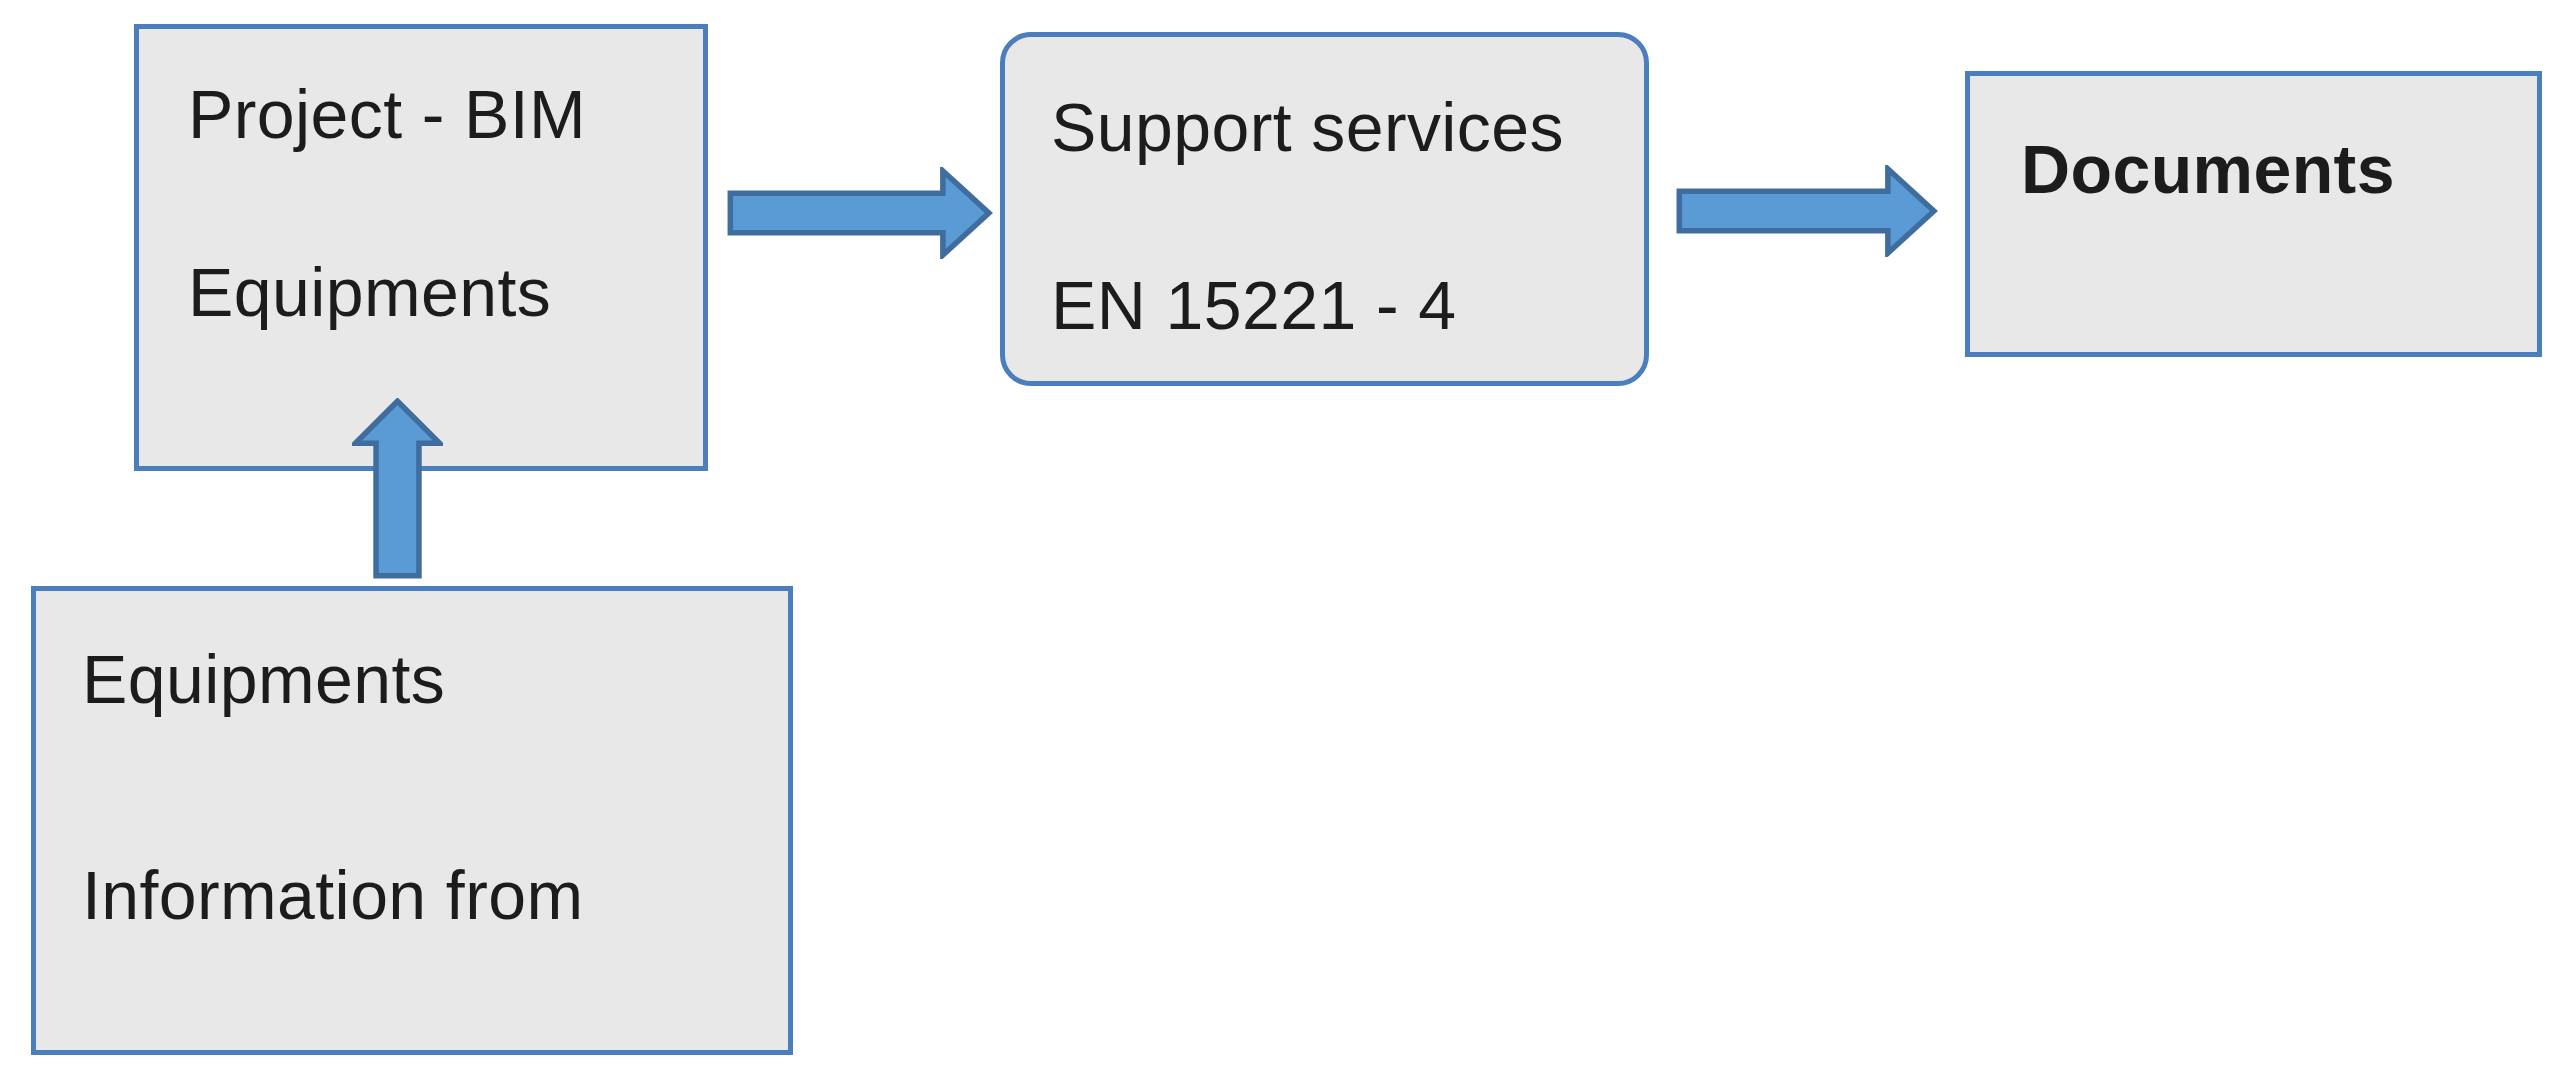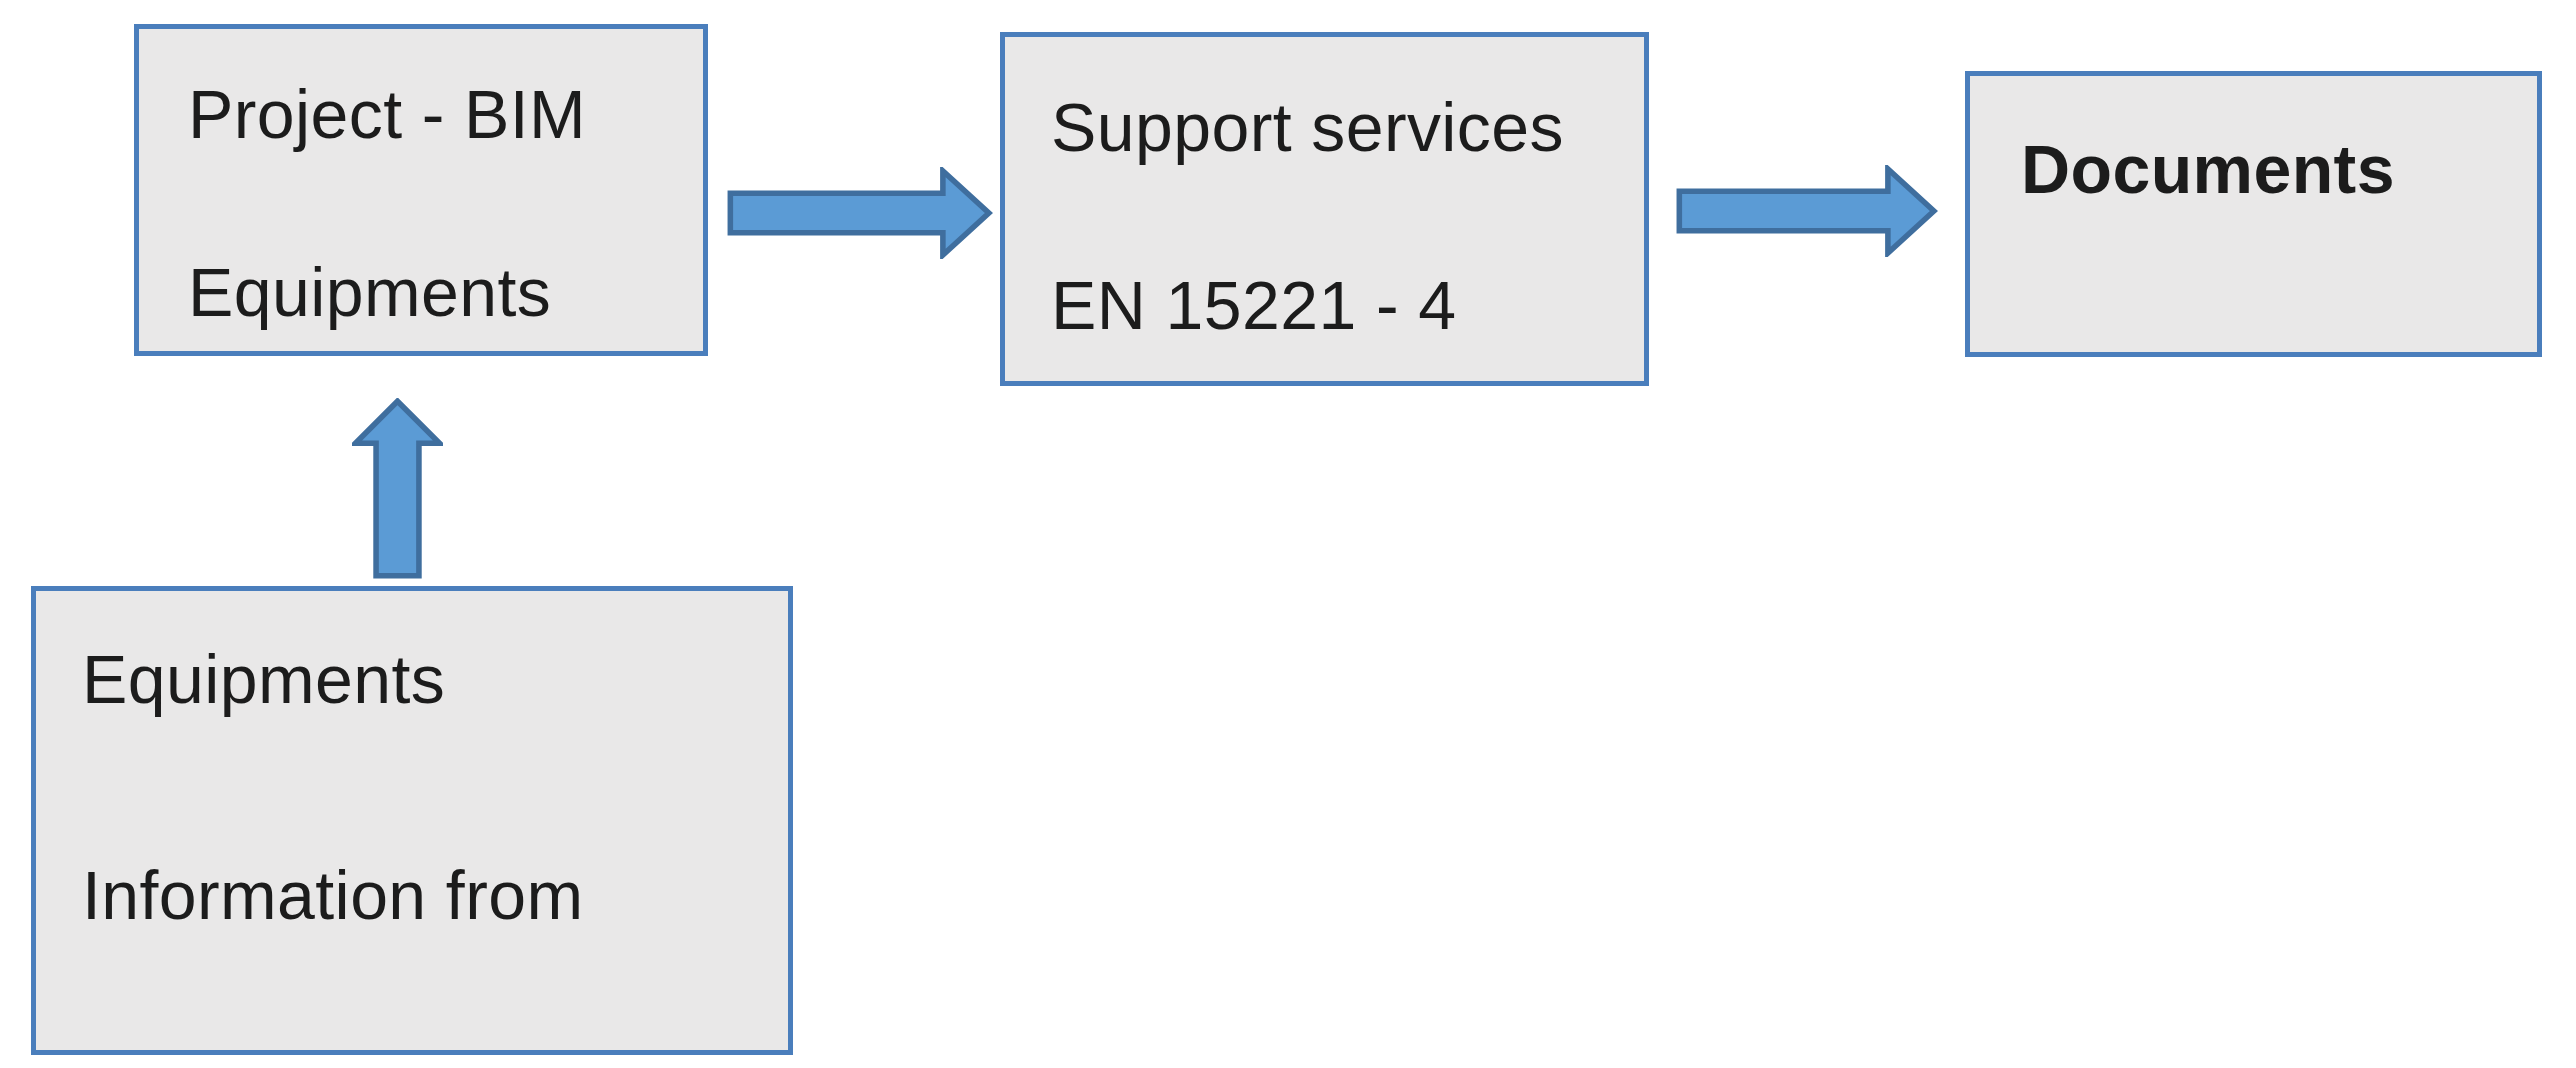--- a/index.html
+++ b/index.html
@@ -30,22 +30,22 @@
     background: var(--node-fill);
     border: 5.6px solid var(--node-border);
     font-size: 68px;
     line-height: 89px;
     letter-spacing: 0.4px;
   }
   .node .line { white-space: nowrap; }
   .spacer { height: 89px; }
   .spacer-tall { height: 127px; }
 
-  #node-project     { left: 134px;  top: 24px;  width: 574px; height: 332px; padding: 41px 16px 8px 49px; }
-  #node-support     { left: 1000px; top: 32px;  width: 649px; height: 354px; padding: 46px 16px 0 46px; }
+  #node-project     { left: 134px;  top: 24px;  width: 574px; height: 447px; padding: 41px 16px 8px 49px; }
+  #node-support     { left: 1000px; top: 32px;  width: 649px; height: 354px; padding: 46px 16px 0 46px; border-radius: 31px; }
   #node-documents   { left: 1965px; top: 71px;  width: 577px; height: 286px; padding: 49px 16px 0 51px; font-weight: bold; }
   #node-equipments  { left: 31px;   top: 586px; width: 762px; height: 469px; padding: 44px 18px 0 46px; }
 
   .arrow { position: absolute; display: block; }
   #arrow-project-to-support    { left: 727px;  top: 167px; }
   #arrow-support-to-documents  { left: 1676px; top: 165px; }
   #arrow-equipments-to-project { left: 352px;  top: 398px; }
 
   .arrow polygon {
     fill: var(--arrow-fill);

